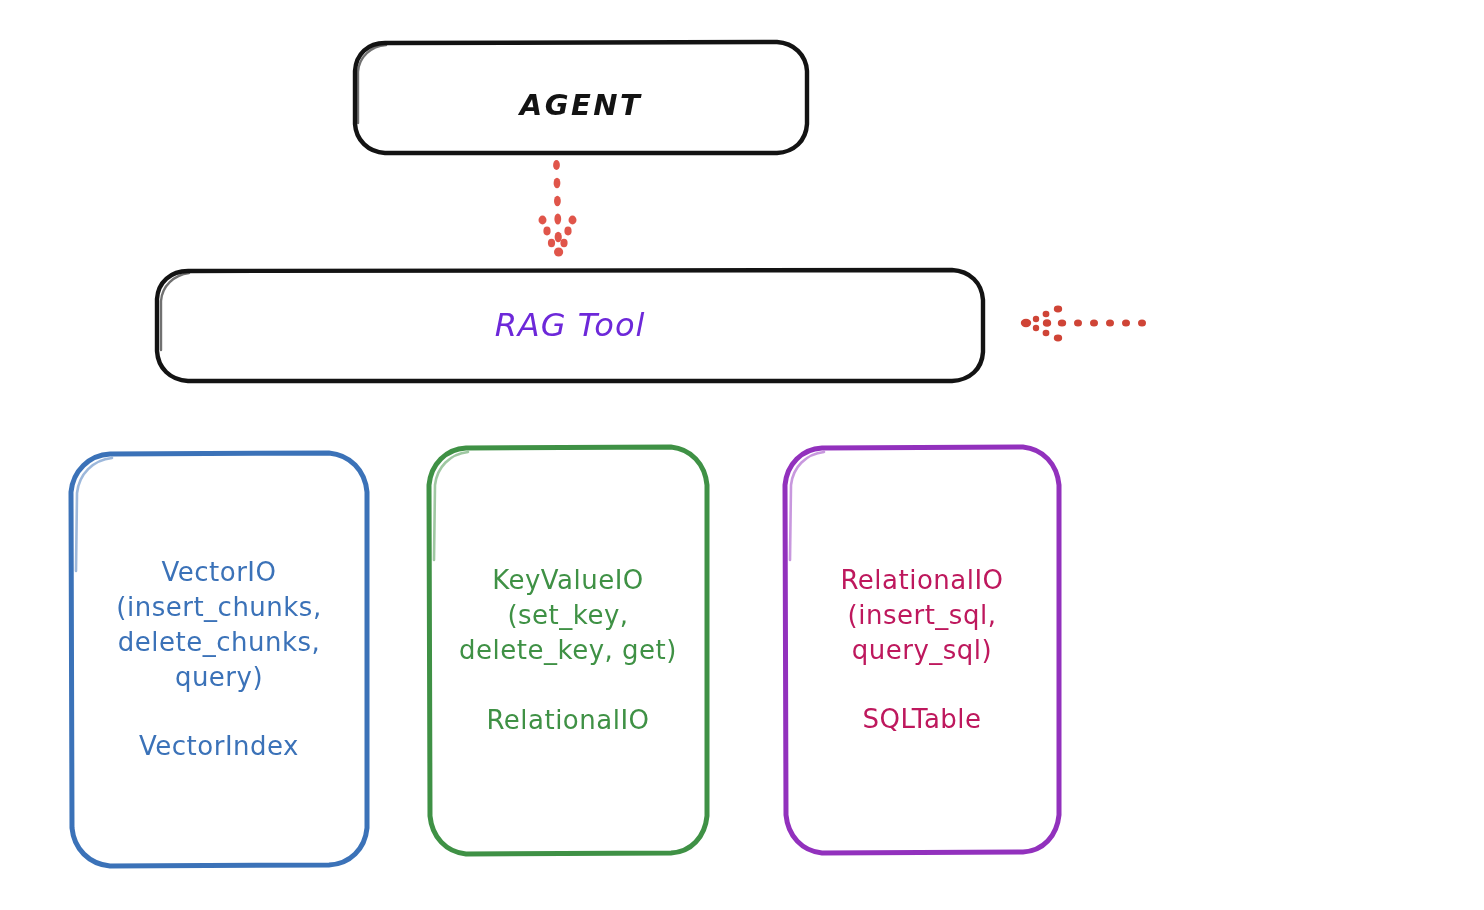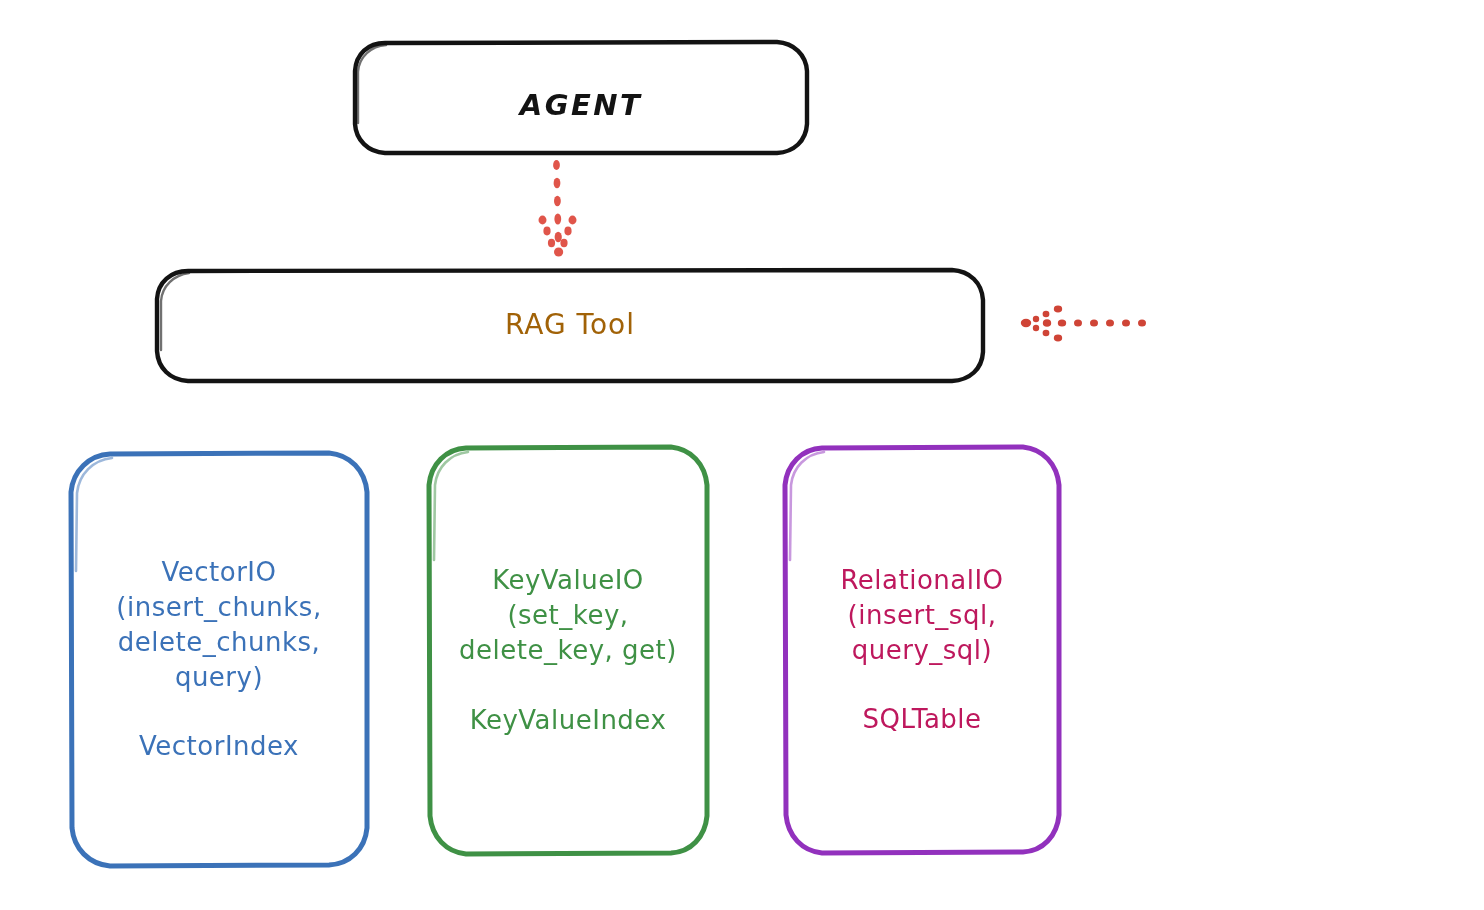--- a/index.html
+++ b/index.html
@@ -59,24 +59,25 @@
   }
 
   
   #rag-tool-node {
     left: 155px;
     top: 268px;
     width: 830px;
     height: 115px;
   }
   #rag-tool-node .node-label {
-    font-size: 28px;
+    font-size: 32px;
     font-weight: 500;
-    color: #a16207;
+    color: #6d28d9;
     letter-spacing: 1px;
+    font-style: italic;
   }
 
   
   #vector-io-node {
     left: 68px;
     top: 451px;
     width: 302px;
     height: 417px;
   }
   #key-value-io-node {
@@ -213,21 +214,21 @@
   <div class="node provider" id="key-value-io-node">
     <svg class="node-svg" viewBox="0 0 284 411" preserveAspectRatio="none">
       <path d="M40,3 L245,2 C265,4 279,19 281,40 L281,371 C279,392 265,407 245,408
                L40,409 C20,407 6,392 4,371 L3,40 C5,19 20,4 40,3 Z" fill="#ffffff" stroke="#3f9145" stroke-width="5" stroke-linecap="round" stroke-linejoin="round"></path>
       <path d="M42,7 C24,9 11,22 9,40 L8,115" fill="none" stroke="#3f9145" stroke-width="2.6" stroke-linecap="round" opacity="0.5"></path>
     </svg>
     <span class="node-label">KeyValueIO
 (set_key,
 delete_key, get)
 
-KeyValueIndex</span>
+RelationalIO</span>
   </div>
 
   <div class="node provider" id="relational-io-node">
     <svg class="node-svg" viewBox="0 0 280 410" preserveAspectRatio="none">
       <path d="M40,3 L241,2 C261,4 275,19 277,40 L277,370 C275,391 261,406 241,407
                L40,408 C20,406 6,391 4,370 L3,40 C5,19 20,4 40,3 Z" fill="#ffffff" stroke="#9231bd" stroke-width="5" stroke-linecap="round" stroke-linejoin="round"></path>
       <path d="M42,7 C24,9 11,22 9,40 L8,115" fill="none" stroke="#9231bd" stroke-width="2.6" stroke-linecap="round" opacity="0.5"></path>
     </svg>
     <span class="node-label">RelationalIO
 (insert_sql,

